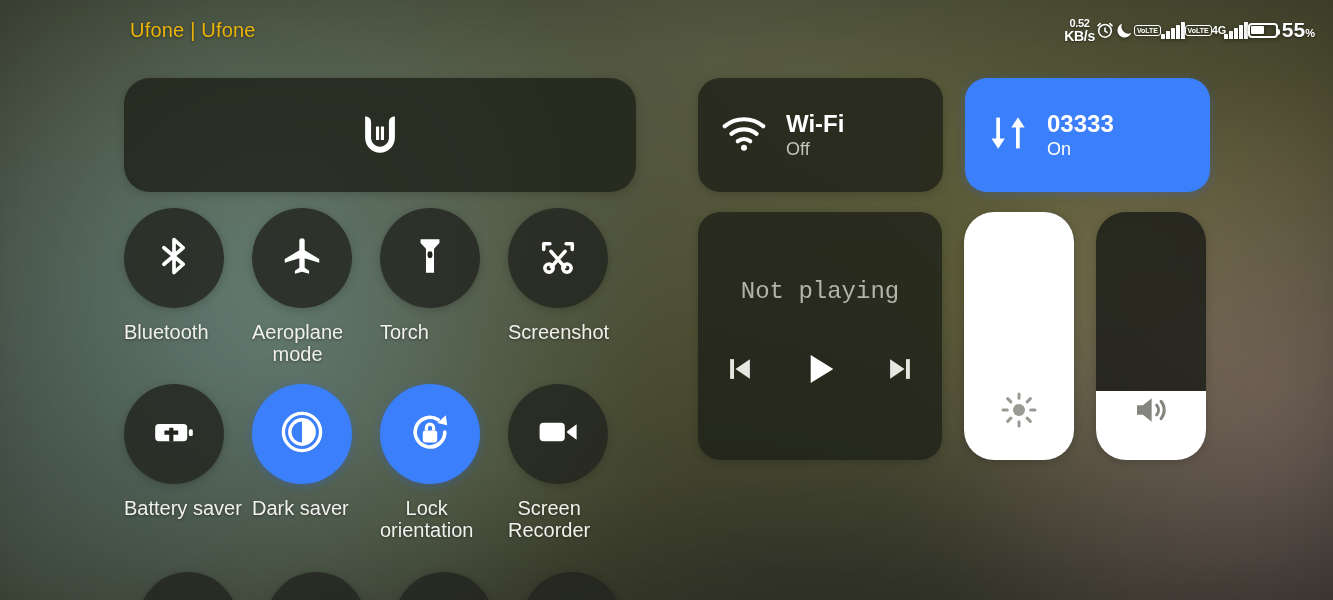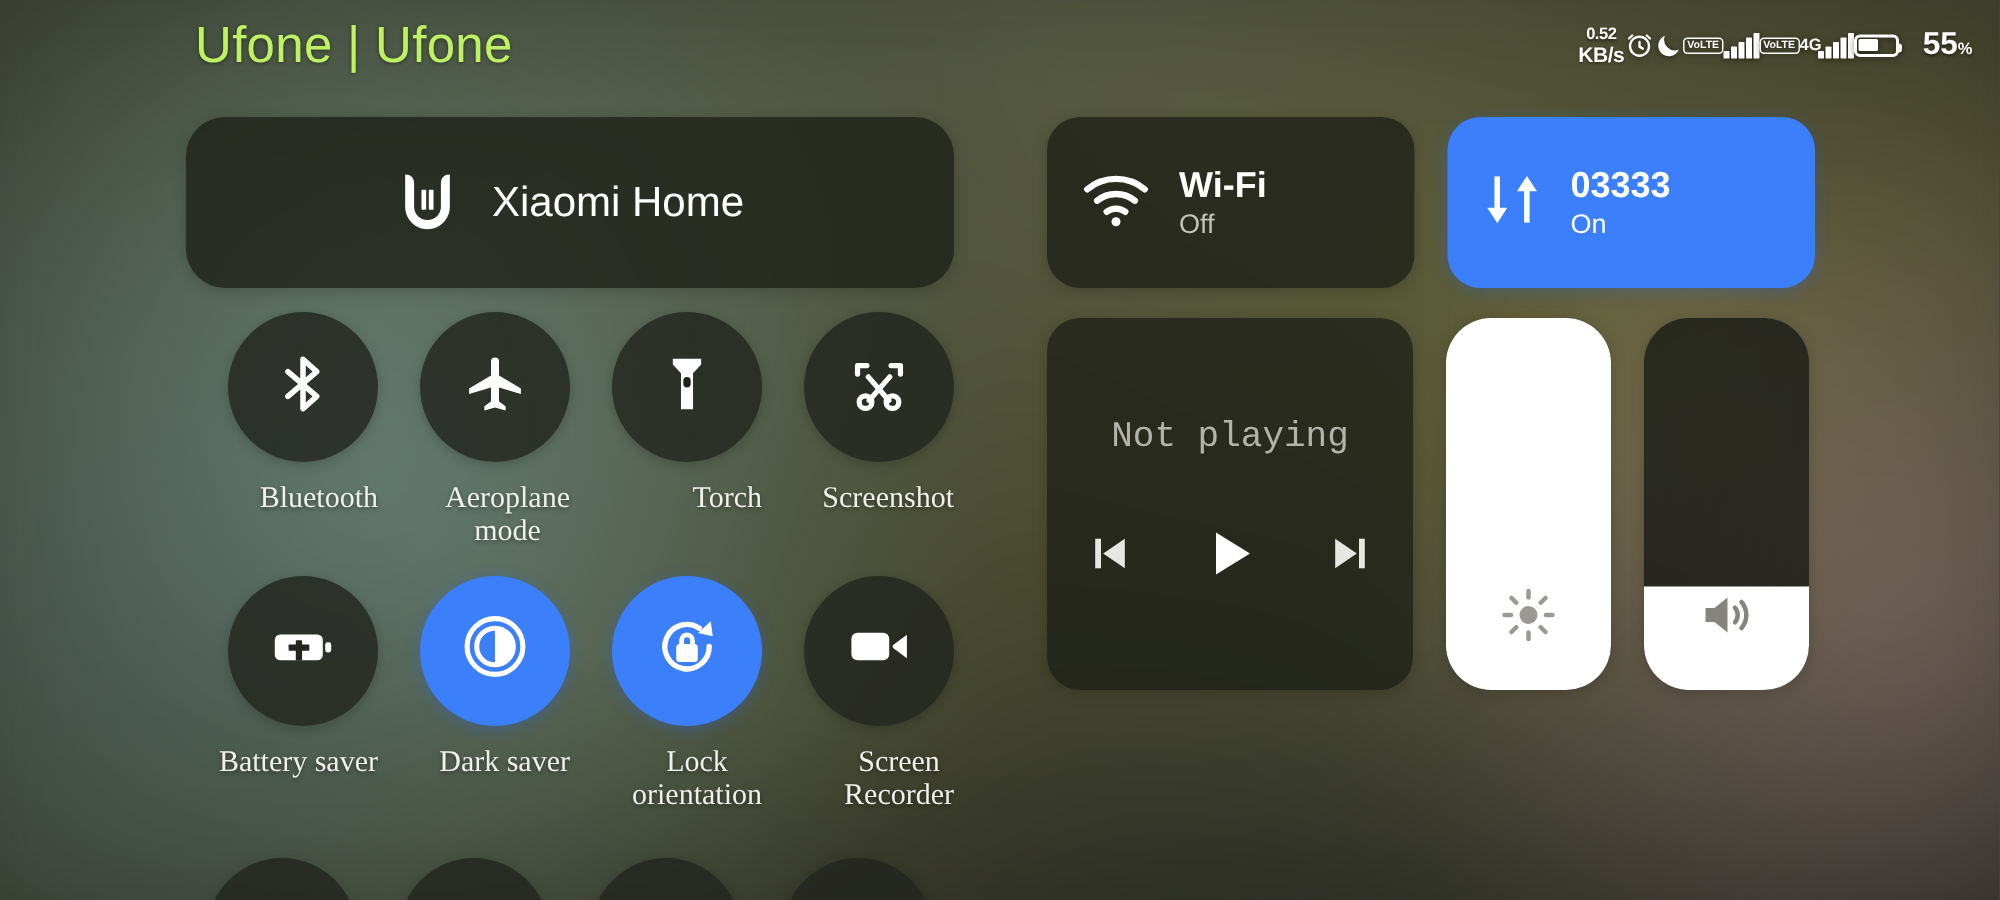--- a/index.html
+++ b/index.html
@@ -29,56 +29,56 @@
     pointer-events:none;
   }
   #screen{ position:absolute; inset:0; }
 
   
   #statusbar{
     position:absolute; left:0; right:0; top:0; height:60px;
     display:flex; align-items:center; justify-content:space-between;
     padding:0 18px 0 130px; color:#fff;
   }
-  #carrier{ font-size:34px; letter-spacing:.2px; color:#bef264; text-shadow:0 1px 3px rgba(0,0,0,.45); }
+  #carrier{ font-size:20px; letter-spacing:.2px; color:#eab308; text-shadow:0 1px 3px rgba(0,0,0,.45); }
   #sb-right{ display:flex; align-items:center; gap:0; }
   .netspeed{ display:flex; flex-direction:column; align-items:center; line-height:1.0;
              font-size:11px; font-weight:bold; letter-spacing:-.3px; text-shadow:0 1px 2px rgba(0,0,0,.5);}
   .netspeed span:last-child{ font-size:14px; }
   .sbicon{ display:flex; align-items:center; filter:drop-shadow(0 1px 2px rgba(0,0,0,.5)); }
   .volte{ font-size:7px; font-weight:bold; line-height:7px; border:1.6px solid #fff;
           border-radius:3px; padding:1px 2px; text-align:center; }
   .volte b{ display:block; }
   .gtag{ font-size:11px; font-weight:bold; line-height:10px; margin-right:-2px; }
   .bars{ display:flex; align-items:flex-end; gap:1.5px; height:17px; }
   .bars i{ display:block; width:3.5px; background:#fff; border-radius:.5px; }
   .bars i:nth-child(1){height:5px}.bars i:nth-child(2){height:8px}
   .bars i:nth-child(3){height:11px}.bars i:nth-child(4){height:14px}.bars i:nth-child(5){height:17px}
   .batt{ width:30px; height:15px; border:2px solid #fff; border-radius:4px; position:relative; padding:1.5px; }
   .batt::after{ content:""; position:absolute; right:-4px; top:4px; width:2.5px; height:6px;
                 background:#fff; border-radius:0 2px 2px 0; }
   .batt i{ display:block; height:100%; background:#fff; border-radius:1px; }
-  #battpct{ font-size:21px; font-weight:bold; margin-left:16px; text-shadow:0 1px 2px rgba(0,0,0,.5); }
+  #battpct{ font-size:21px; font-weight:bold; margin-left:4px; text-shadow:0 1px 2px rgba(0,0,0,.5); }
   #battpct sub{ font-size:11px; vertical-align:baseline; }
 
   
   #left-col{ position:absolute; left:124px; top:78px; width:512px; }
   #right-col{ position:absolute; left:698px; top:78px; width:512px; }
 
   
   #home-tile{
     height:114px; border-radius:26px; background:rgba(30,32,24,0.80);
     display:flex; align-items:center; justify-content:center; gap:22px;
     box-shadow:0 2px 10px rgba(0,0,0,.18);
   }
   #home-tile .label{ font-size:28px; color:#fff; }
 
   
   .toggle-grid{ display:grid; grid-template-columns:repeat(4,1fr); margin-top:16px; }
-  .toggle{ display:flex; flex-direction:column; align-items:flex-end;font-family:Liberation Serif, serif; }
+  .toggle{ display:flex; flex-direction:column; align-items:flex-start; }
   .tcircle{
     width:100px; height:100px; border-radius:50%;
     background:rgba(34,36,30,0.82);
     display:flex; align-items:center; justify-content:center;
     box-shadow:0 2px 8px rgba(0,0,0,.20);
   }
   .tcircle.on{ background:#3c7ffb; box-shadow:0 2px 10px rgba(40,100,230,.35); }
   .tlabel{ margin-top:13px; font-size:20px; color:#f0f0ec; text-align:center; line-height:1.12;
            text-shadow:0 1px 3px rgba(0,0,0,.4); max-width:130px; }
 
@@ -197,21 +197,20 @@
 
     <div id="home-tile">
       <span>
         <svg width="42" height="42" viewBox="0 0 48 48">
           <path fill="#fff" d="M6 6h7.6l4.4 6.2L22.4 6H30c4 0 6 2.2 6 6.2V30c0 7-5.2 12-12 12S12 37 12 30V12.4C12 8.3 9.8 6 6 6z" transform="translate(3,1) scale(0.86)" opacity="0"></path>
           <path fill="#fff" d="M7 5c4.6 0 6.8 2.6 6.8 6.9V29.5c0 5.6 4.5 10.1 10.2 10.1s10.2-4.5 10.2-10.1V11.9C34.2 7.6 36.4 5 41 5v24.5C41 39 33.4 46.6 24 46.6S7 39 7 29.5V5z"></path>
           <rect fill="#fff" x="19.4" y="16.5" width="3.6" height="15.4" rx="0.6"></rect>
           <rect fill="#fff" x="25" y="16.5" width="3.6" height="15.4" rx="0.6"></rect>
         </svg>
       </span>
-      <span class="label">Xiaomi Home</span>
     </div>
 
     <div class="toggle-grid" id="toggles-row-1">
 
       <div class="toggle">
         <div class="tcircle">
           <span>
             <svg width="44" height="44" viewBox="0 0 24 24" fill="none" stroke="#fff" stroke-width="2" stroke-linecap="round" stroke-linejoin="round">
               <path d="M6.5 7.5 17 16.5 12 21V3l5 4.5L6.5 16.5"></path>
             </svg>

